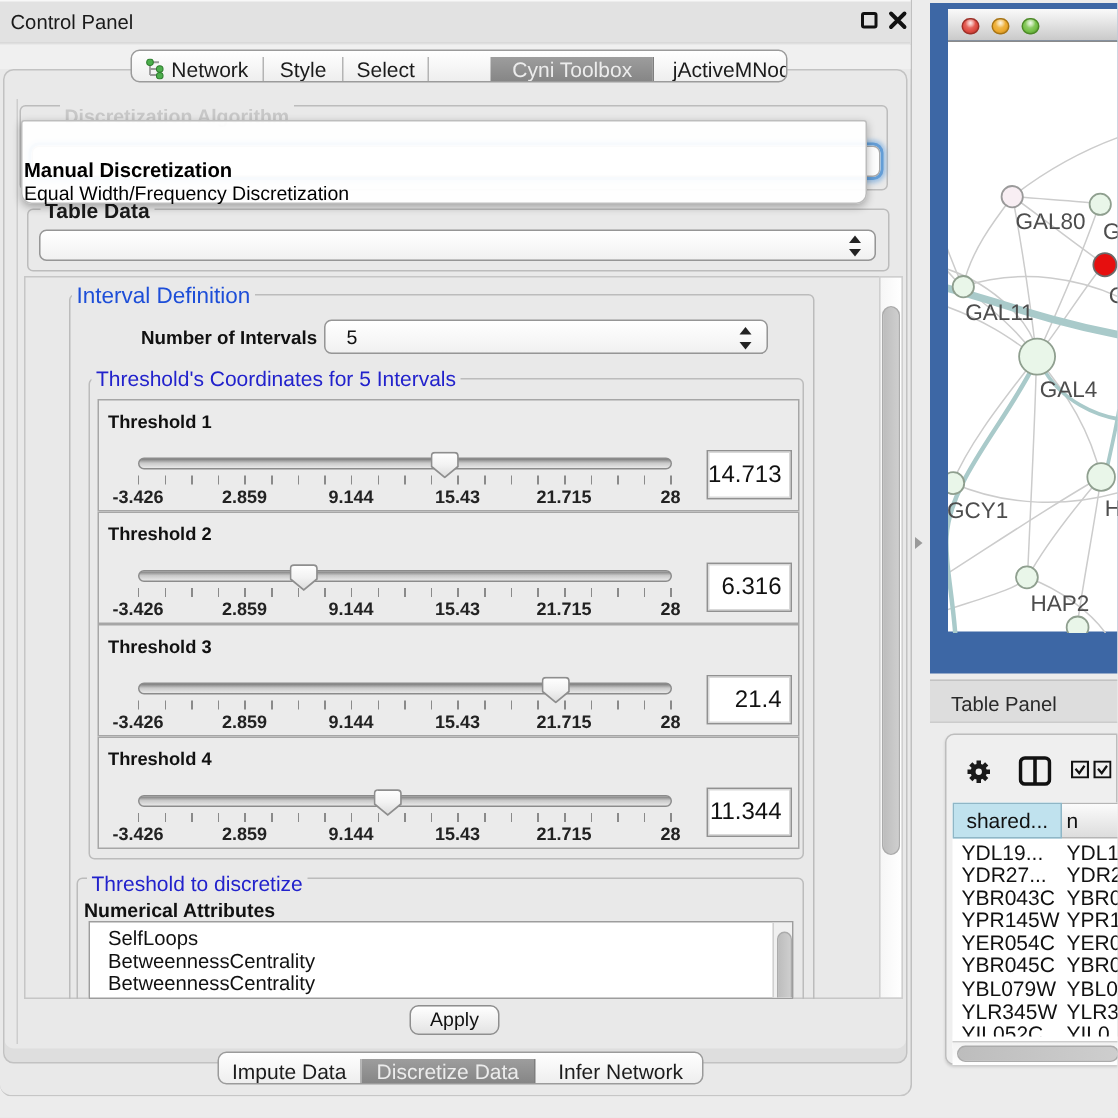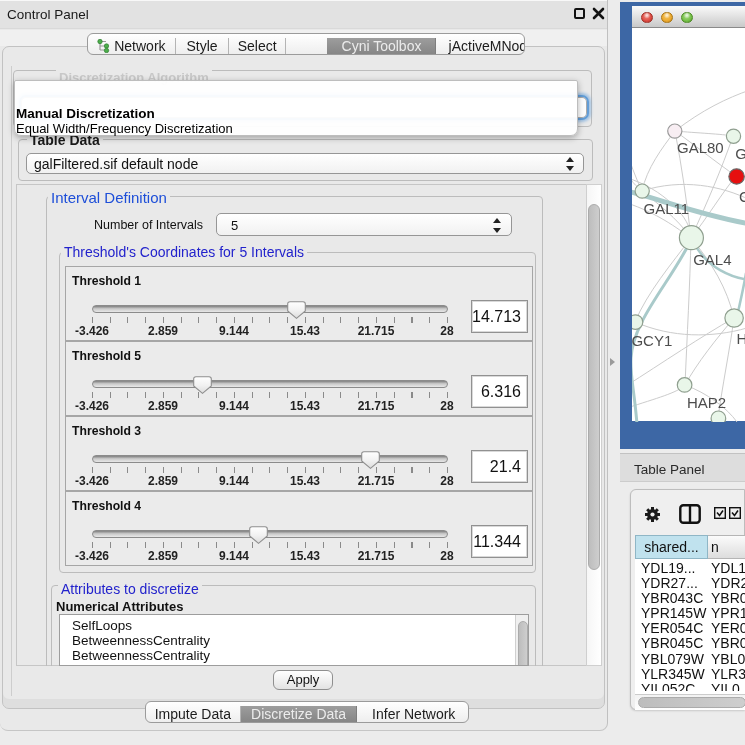--- a/index.html
+++ b/index.html
@@ -93,41 +93,40 @@
   <div id="cp-title" class="abs">Control Panel</div>
   <div id="btn-float" class="abs"></div>
   <svg id="btn-close" class="abs" width="13" height="13" viewBox="0 0 13 13">
       <path d="M2,2 L11,11 M11,2 L2,11" stroke="#111" stroke-width="2.6" stroke-linecap="round"></path>
     </svg>
 
   <div id="content" class="abs"></div>
   <div class="abs" style="left:11px; top:66px; width:1px; height:630px; background:#cdcdcd;"></div>
 
   <div class="abs grp" style="left:13px; top:70px; width:579px; height:57px;"></div>
-  <div class="abs grp-title" style="left:56px; top:70px; font-size:13px; font-weight:bold; color:#c8c8c8;">Discretization Algorithm</div>
+  <div class="abs grp-title" style="left:40px; top:70px; font-size:13px; font-weight:bold; color:#c8c8c8;">Discretization Algorithm</div>
   <div class="abs" style="left:19px; top:95px; width:570px; height:25px; border-radius:7px; background:#fdfdfd; border:2.5px solid #639dd6; box-shadow:0 0 3px 1.5px rgba(100,160,220,.55), inset 0 0 0 1px #aaaaaa;"></div>
 
   <div class="abs grp" style="left:18px; top:139px; width:575px; height:42px;"></div>
   <div class="abs grp-title" style="left:27px; top:132px; font-size:14px; font-weight:bold; color:#1a1a1a;">Table Data</div>
   <div class="abs combo" style="left:26px; top:153px; width:558px; height:21px;">
-    <span class="tx" style="left:7px; font-size:14px;">galFiltered.sif default node</span>
     <span class="arr" style="right:5px; top:3px; height:14px;">
         <i class="up" style="border-left-width:4px;border-right-width:4px;border-bottom-width:5px;"></i>
         <i class="dn" style="border-left-width:4px;border-right-width:4px;border-top-width:5px;"></i>
       </span>
   </div>
 
   <div class="abs" style="left:16px; top:184px; width:586px; height:482px; border:1px solid #c6c6c6; border-right:none; background:#e9e9e9; overflow:hidden;">
   </div>
 
   <div class="abs" style="left:0; top:184px; width:602px; height:482px; overflow:hidden;">
     <div class="abs grp" style="left:46px; top:12px; width:497px; height:600px;"></div>
     <div class="abs grp-title" style="left:48px; top:5px; font-size:15px; color:#1d4ed8;">Interval Definition</div>
 
-    <div class="abs" style="left:94px; top:34px; font-size:12.5px; font-weight:normal; color:#111;text-align:center;">Number of Intervals</div>
+    <div class="abs" style="left:94px; top:34px; font-size:12.5px; font-weight:bold; color:#111;text-align:center;">Number of Intervals</div>
     <div class="abs combo" style="left:216px; top:29px; width:296px; height:23px;">
       <span class="tx" style="left:14px;">5</span>
       <span class="arr" style="right:6px; top:4px; height:15px;">
           <i class="up" style="border-left-width:4px;border-right-width:4px;border-bottom-width:5px;"></i>
           <i class="dn" style="border-left-width:4px;border-right-width:4px;border-top-width:5px;"></i>
         </span>
     </div>
 
     <div class="abs grp" style="left:59px; top:68px; width:477px; height:321px;"></div>
     <div class="abs grp-title" style="left:61px; top:60px; font-size:14px; color:#2222cc;">Threshold's Coordinates for 5 Intervals</div>
@@ -141,21 +140,21 @@
         </svg>
       <span class="lbl" style="left:26px;">-3.426</span>
         <span class="lbl" style="left:97px;">2.859</span>
         <span class="lbl" style="left:168px;">9.144</span>
         <span class="lbl" style="left:239px;">15.43</span>
         <span class="lbl" style="left:310px;">21.715</span>
         <span class="lbl" style="left:381px;">28</span>
       <div class="val">14.713</div>
     </div>
     <div class="throw" style="top:157.1px;">
-      <div class="ttl">Threshold 5</div>
+      <div class="ttl">Threshold 2</div>
       <div class="track"></div>
         <div class="ticks"></div>
       <svg class="thumb" style="left:126.6px;" width="19" height="18" viewBox="0 0 19 18">
           <path d="M 3,0.7 h 13 q 2.3,0 2.3,2.3 v 7 l -8.8,7.3 l -8.8,-7.3 v -7 q 0,-2.3 2.3,-2.3 z" fill="url(#thg)" stroke="#8e8e8e" stroke-width="1.1"></path>
         </svg>
       <span class="lbl" style="left:26px;">-3.426</span>
         <span class="lbl" style="left:97px;">2.859</span>
         <span class="lbl" style="left:168px;">9.144</span>
         <span class="lbl" style="left:239px;">15.43</span>
         <span class="lbl" style="left:310px;">21.715</span>
@@ -196,21 +195,21 @@
         <defs>
           <linearGradient id="thg" x1="0" y1="0" x2="0" y2="1">
             <stop offset="0" stop-color="#ffffff"></stop>
             <stop offset="0.5" stop-color="#f2f2f2"></stop>
             <stop offset="1" stop-color="#dcdcdc"></stop>
           </linearGradient>
         </defs>
       </svg>
 
     <div class="abs grp" style="left:51px; top:401px; width:485px; height:120px;"></div>
-    <div class="abs grp-title" style="left:58px; top:397px; font-size:14px; color:#2222cc;">Attributes to discretize</div>
+    <div class="abs grp-title" style="left:58px; top:397px; font-size:14px; color:#2222cc;">Threshold to discretize</div>
     <div class="abs" style="left:56px; top:415px; font-size:13px; font-weight:bold; color:#111;">Numerical Attributes</div>
     <div id="numlist" class="abs" style="top:430px;">
       <div>SelfLoops</div>
       <div>BetweennessCentrality</div>
       <div>BetweennessCentrality</div>
       <div class="abs" style="left:455px; top:0; width:14px; height:52px; background:#f0f0f0; border-left:1px solid #d0d0d0; padding:0;"></div>
       <div class="abs sb-v-thumb" style="left:458px; top:6px; width:10px; height:52px; padding:0;"></div>
     </div>
   </div>
 

